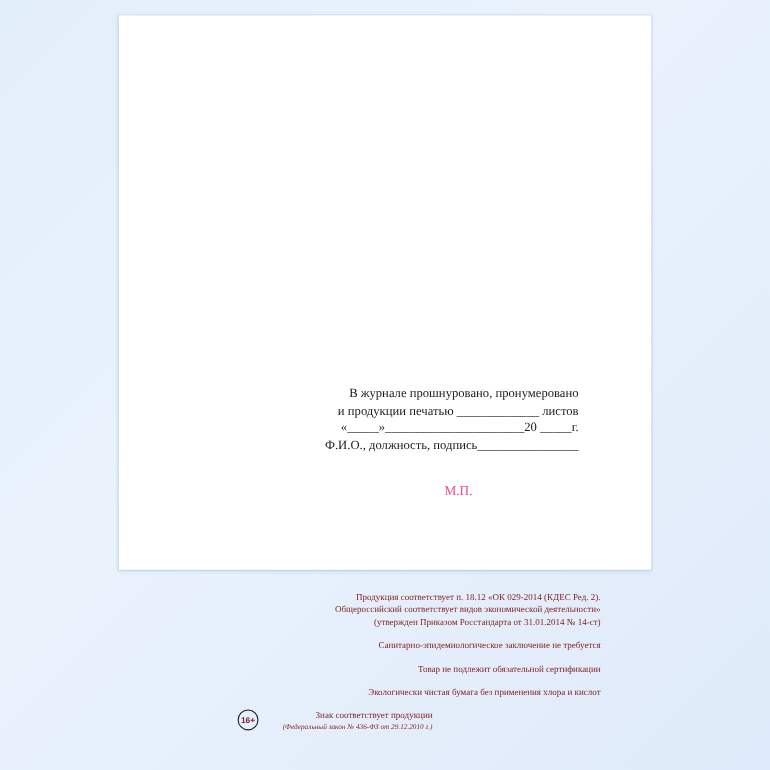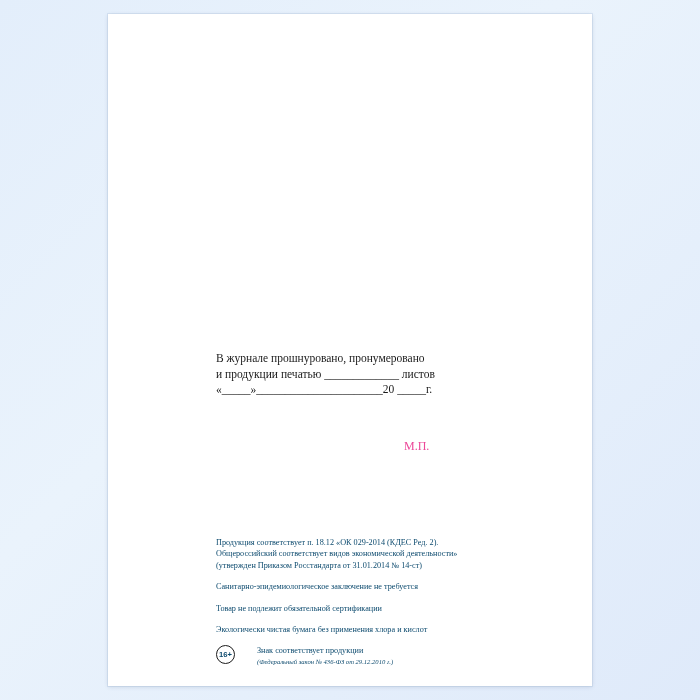--- a/index.html
+++ b/index.html
@@ -18,23 +18,24 @@
     width: 700px;
     height: 700px;
     background: linear-gradient(135deg, #e3eefb 0%, #eaf3fc 40%, #dfeafa 100%);
   }
   
   #page {
     position: absolute;
     left: 108px;
     top: 14px;
     width: 484px;
-    height: 672px;
+    height: 504px;
     background: #ffffff;
     box-shadow: 0 1px 4px rgba(60,90,130,0.18), 0 0 0 1px rgba(200,215,235,0.55);
+    text-align: right;
   }
   .inner {
     position: absolute;
     left: 0;
     top: 0;
     width: 484px;
     height: 672px;
   }
   
   .center-block {
@@ -55,21 +56,21 @@
     top: 425px;
     font-size: 12px;
     color: #ec4899;
   }
   
   .footer {
     position: absolute;
     left: 108px;
     top: 523px;
     width: 330px;
-    color: #0c4a6e;
+    color: #7f1d1d;
   }
   .footer .p1 {
     font-size: 8.2px;
     line-height: 11.4px;
     margin: 0 0 10px 0;
   }
   .footer .p1 .ital {
   }
   .footer .line {
     font-size: 8.2px;
@@ -115,20 +116,21 @@
 
 <div id="stage">
 
   <div id="page">
     <div class="inner">
 
       <div class="center-block">
         <div class="ln">В журнале прошнуровано, пронумеровано</div>
         <div class="ln">и продукции печатью _____________ листов</div>
         <div class="ln">«_____»______________________20 _____г.</div>
+        <div class="ln">Ф.И.О., должность, подпись________________</div>
       </div>
 
       <div class="mp">М.П.</div>
 
       <div class="footer">
         <div class="p1">
           <div>Продукция соответствует п. 18.12 «ОК 029-2014 (КДЕС Ред. 2).</div>
           <div>Общероссийский соответствует видов экономической деятельности»</div>
           <div class="ital">(утвержден Приказом Росстандарта от 31.01.2014 № 14-ст)</div>
         </div>

